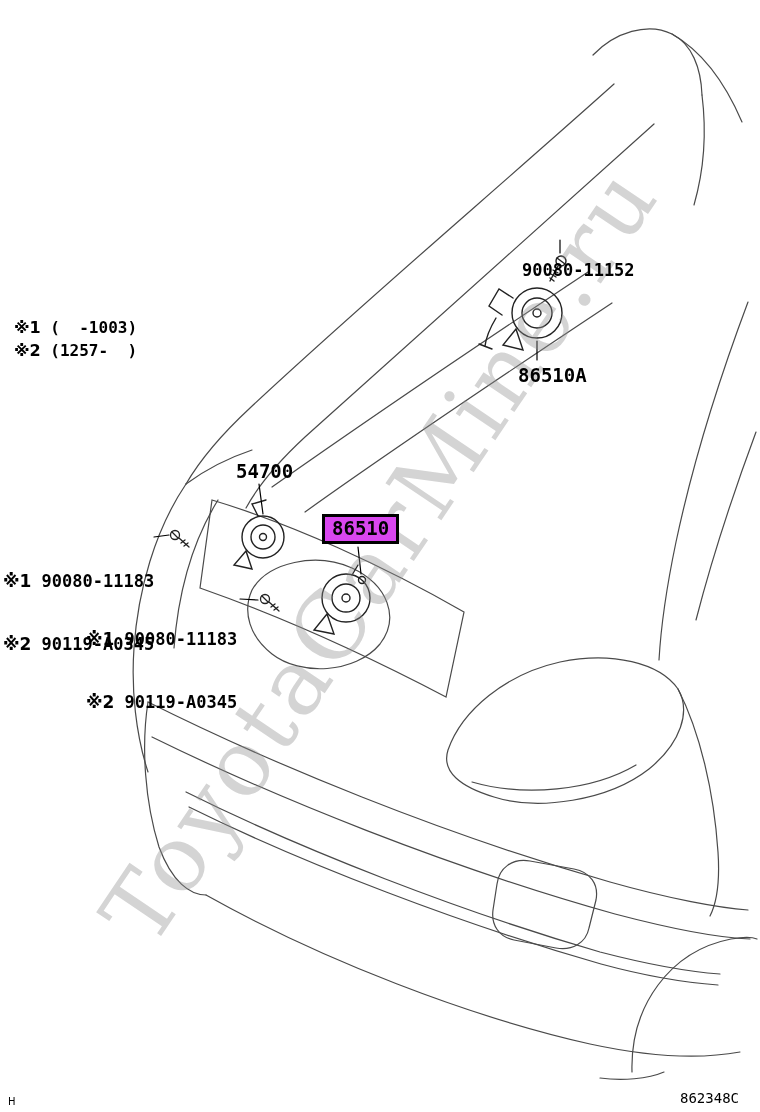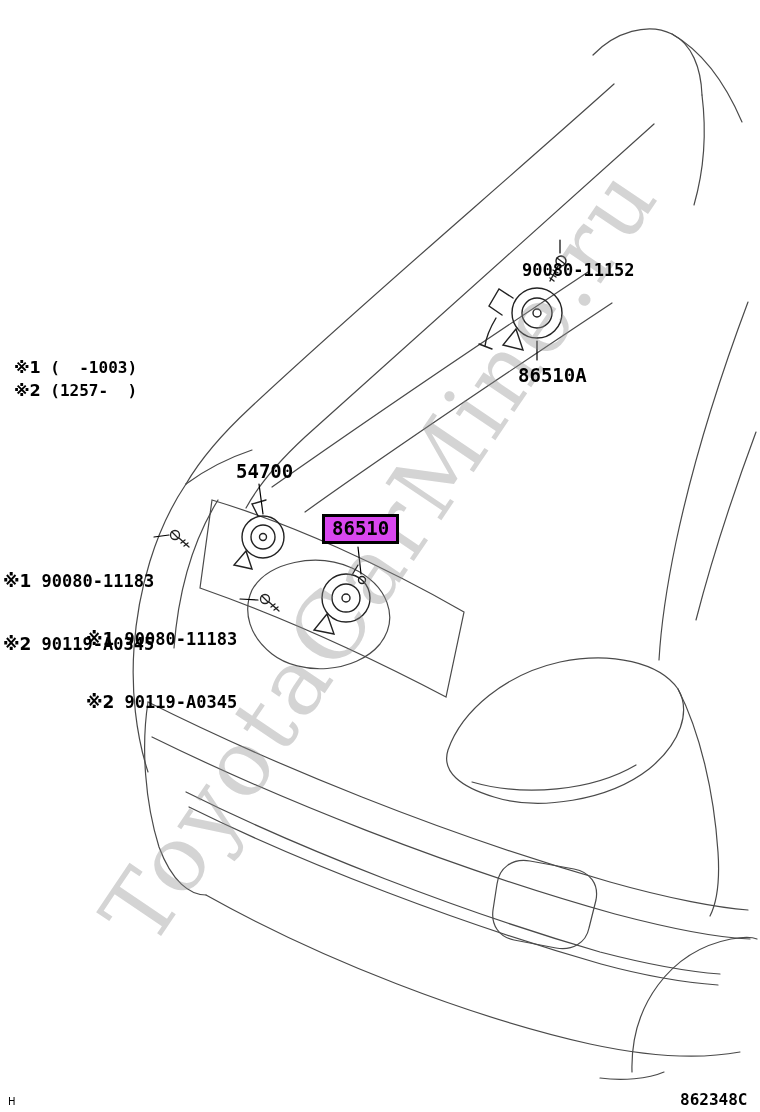--- a/index.html
+++ b/index.html
@@ -14,25 +14,25 @@
     font-family:"DejaVu Serif",serif;font-size:92px;letter-spacing:4px;
     color:#8f8f8f;opacity:.38;white-space:nowrap;pointer-events:none;
   }
   .lbl{
     position:absolute;z-index:3;color:#000;font-weight:bold;
     white-space:pre;line-height:1.25;
   }
   .mark{font-family:"DejaVu Sans",sans-serif;}
   .pn17{font-size:17px;}
   .pn19{font-size:19px;}
-  .legend{font-size:16px;margin-top:40px;}
+  .legend{font-size:16px;}
   .boxed{
     border:3px solid #000;padding:0 7px;background:#d946ef;
   }
-  .code{font-size:16px;font-weight:bold;}
+  .code{font-size:14px;font-weight:normal;}
   .corner{font-size:10px;font-weight:normal;font-family:"DejaVu Sans",sans-serif;}
 </style>
 </head>
 <body>
 
 <div id="stage">
 
   <svg class="lineart" width="760" height="1112" viewBox="0 0 760 1112">
 
     <g fill="none" stroke="#4a4a4a" stroke-width="1.2" stroke-linecap="round">

